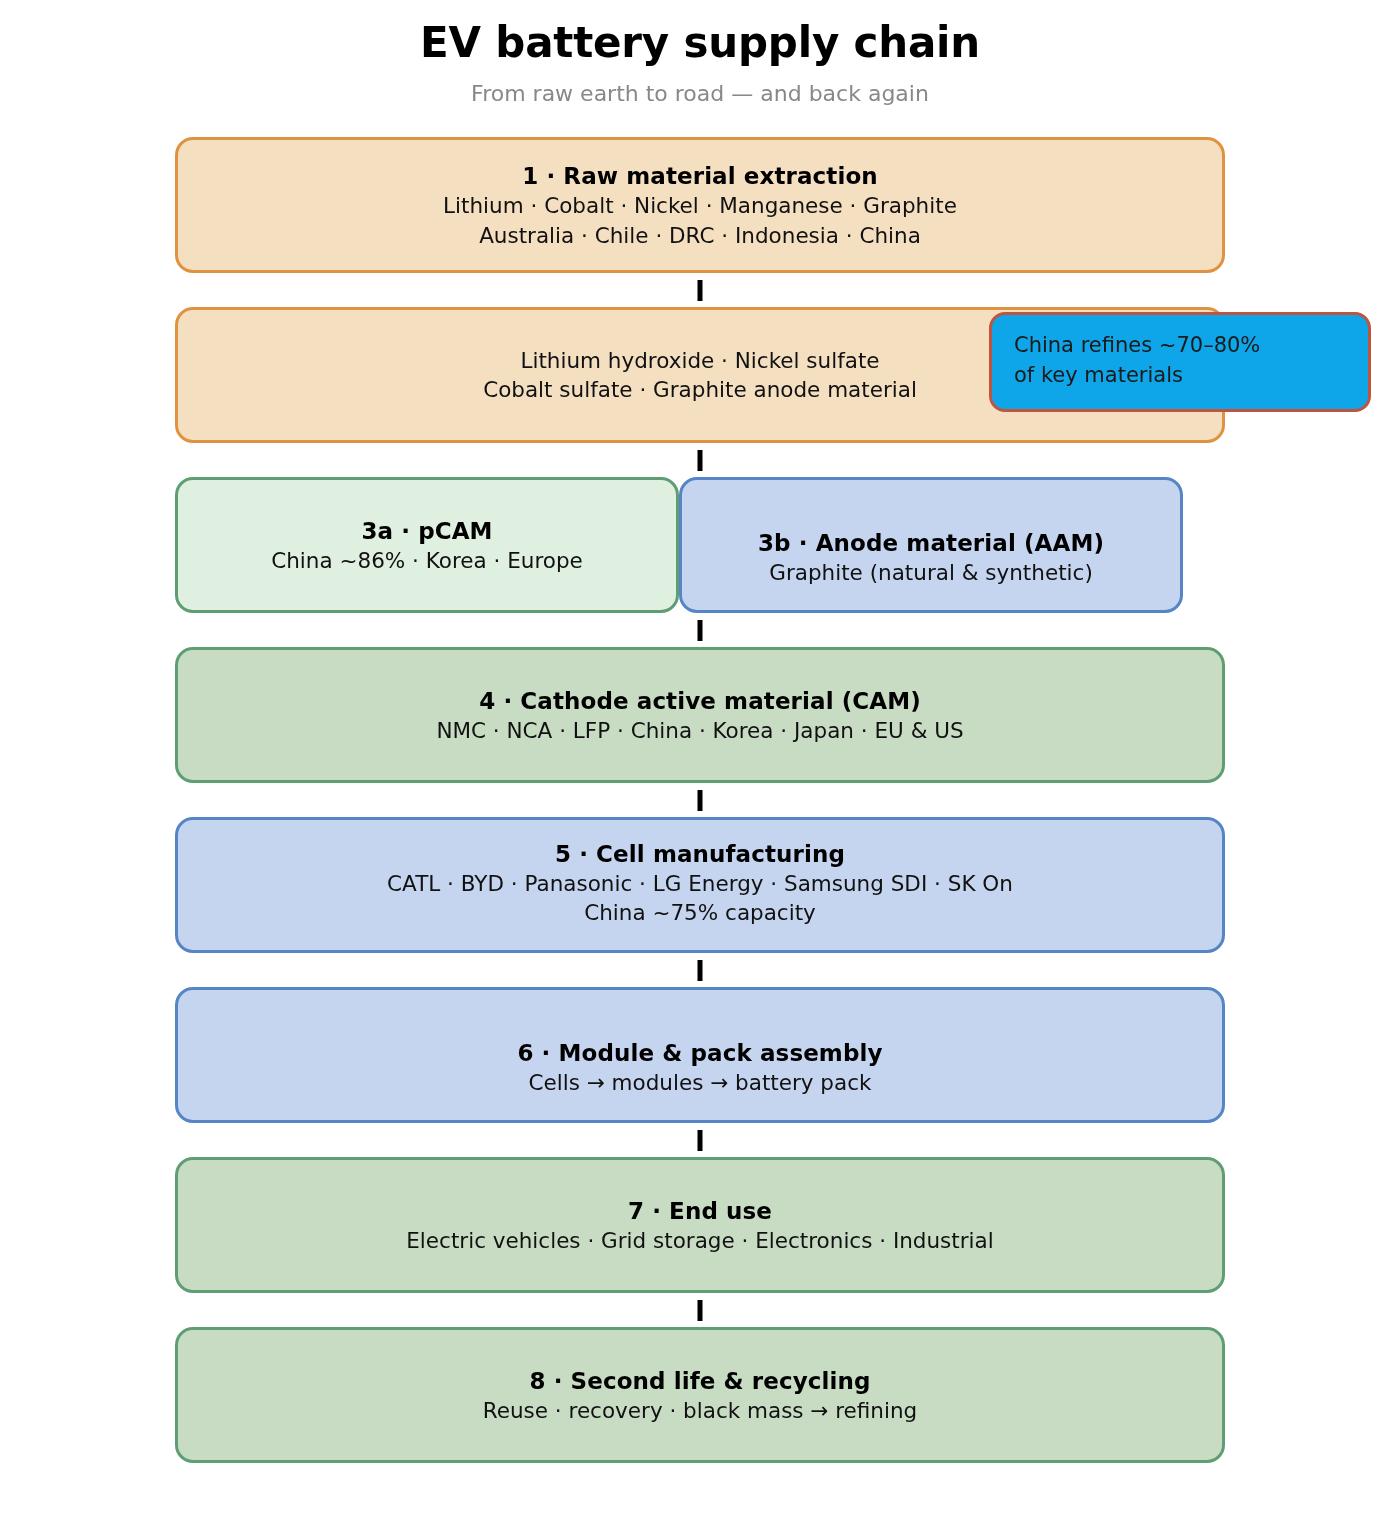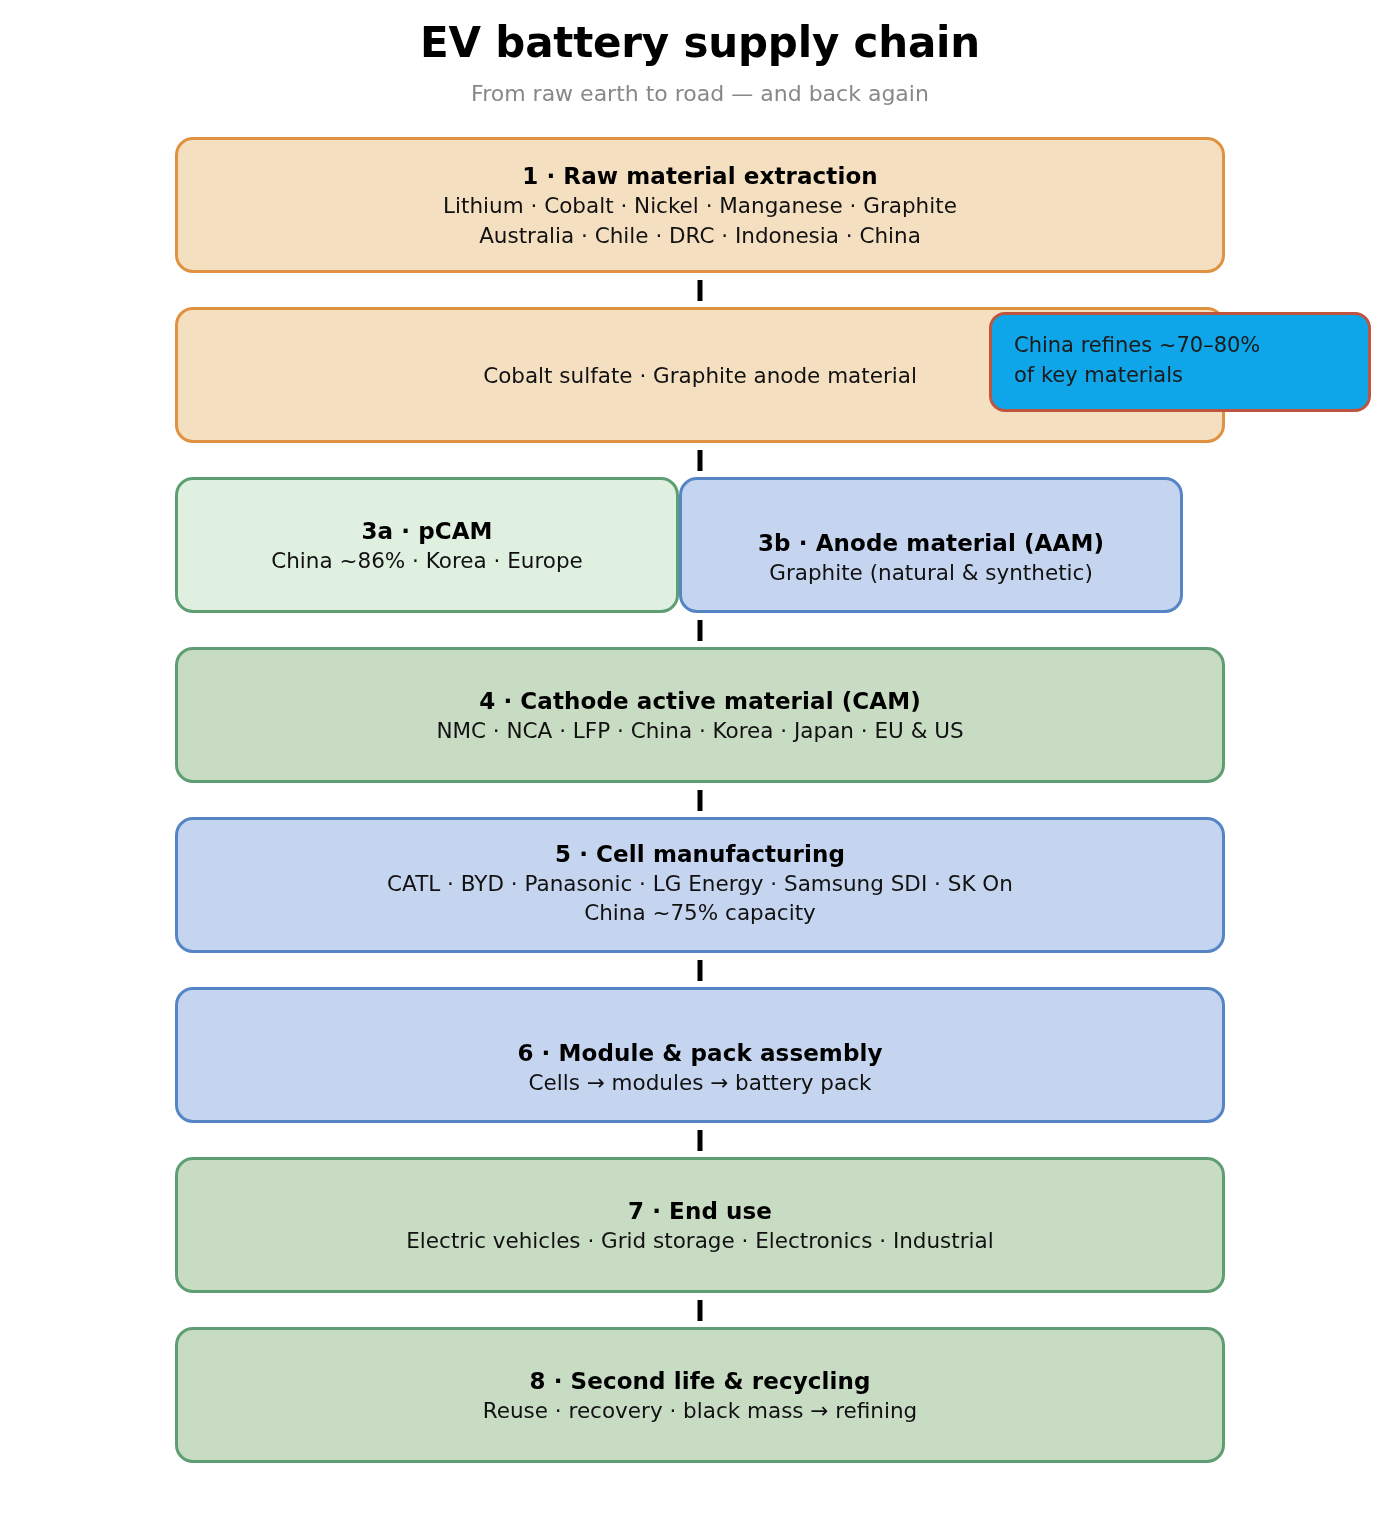--- a/index.html
+++ b/index.html
@@ -141,20 +141,21 @@
       <div class="box-title">1 · Raw material extraction</div>
       <div class="box-line">Lithium · Cobalt · Nickel · Manganese · Graphite</div>
       <div class="box-line">Australia · Chile · DRC · Indonesia · China</div>
     </div>
 
     <div class="connector">
         <i></i>
       </div>
 
     <div class="box w-full orange">
+      <div class="box-line">Lithium hydroxide · Nickel sulfate</div>
       <div class="box-line">Cobalt sulfate · Graphite anode material</div>
     </div>
 
     <div class="connector">
         <i></i>
       </div>
 
     <div class="row-split">
       <div class="box w-half green-light">
         <div class="box-title">3a · pCAM</div>

